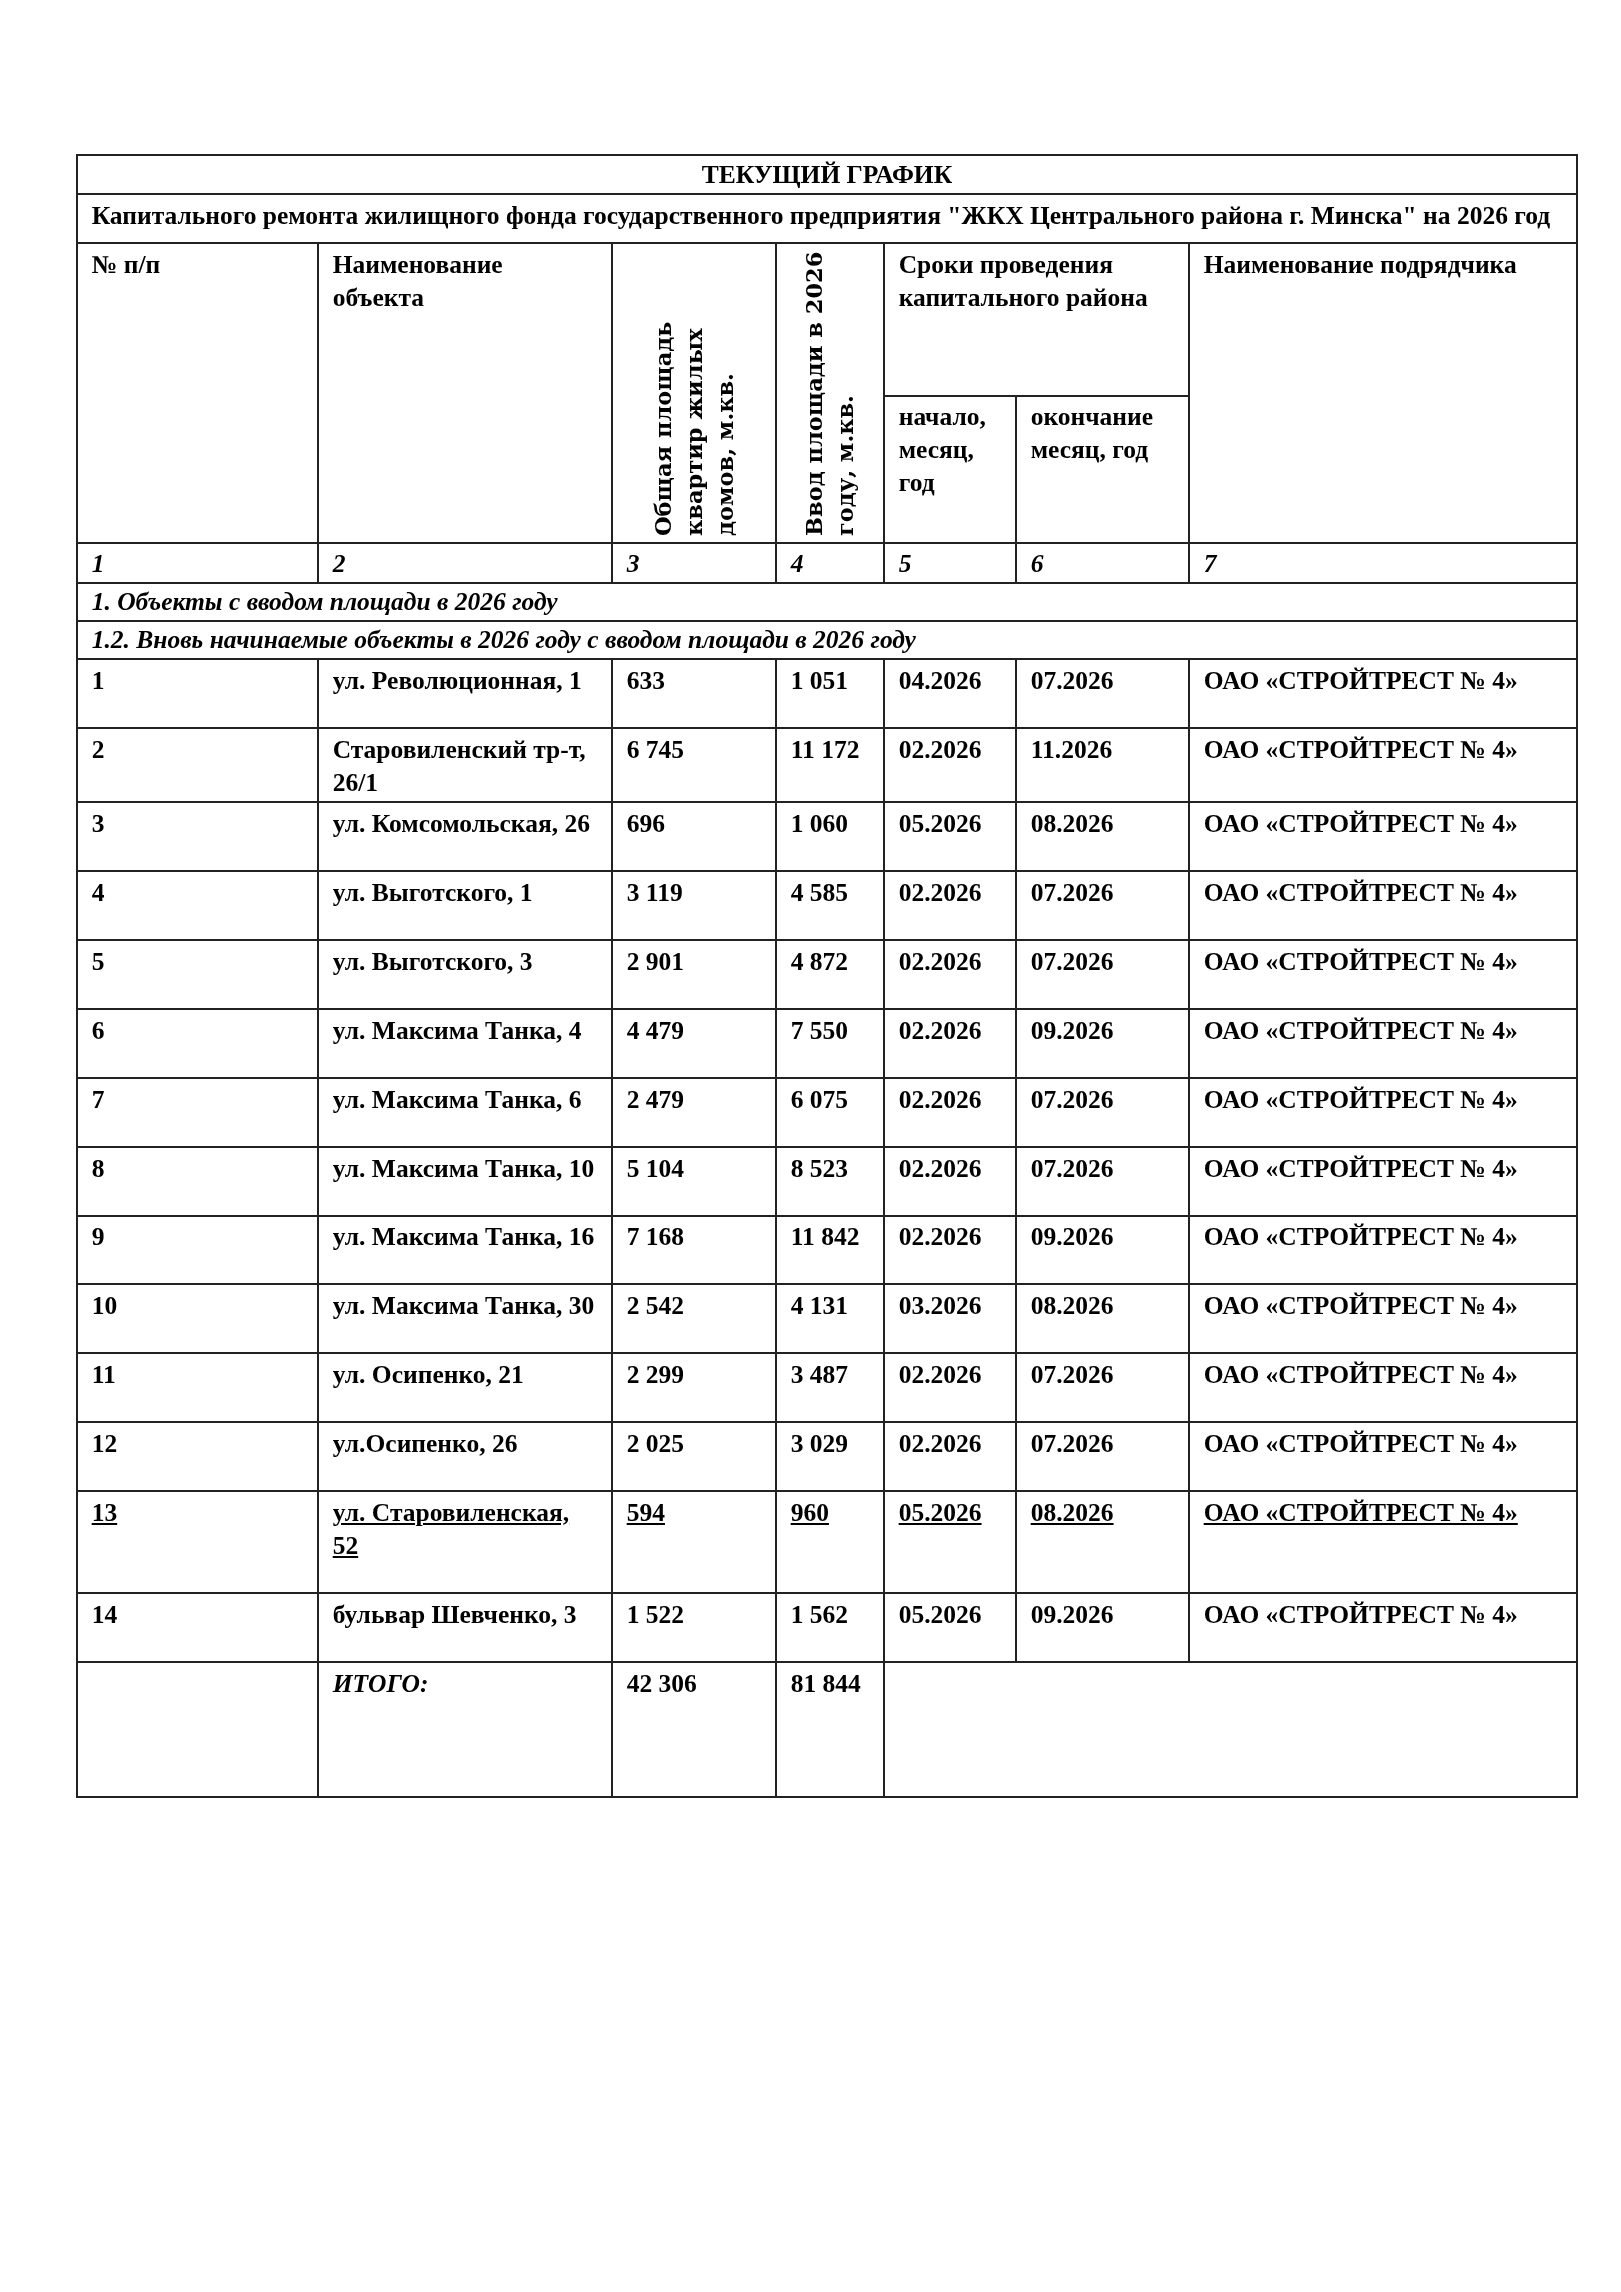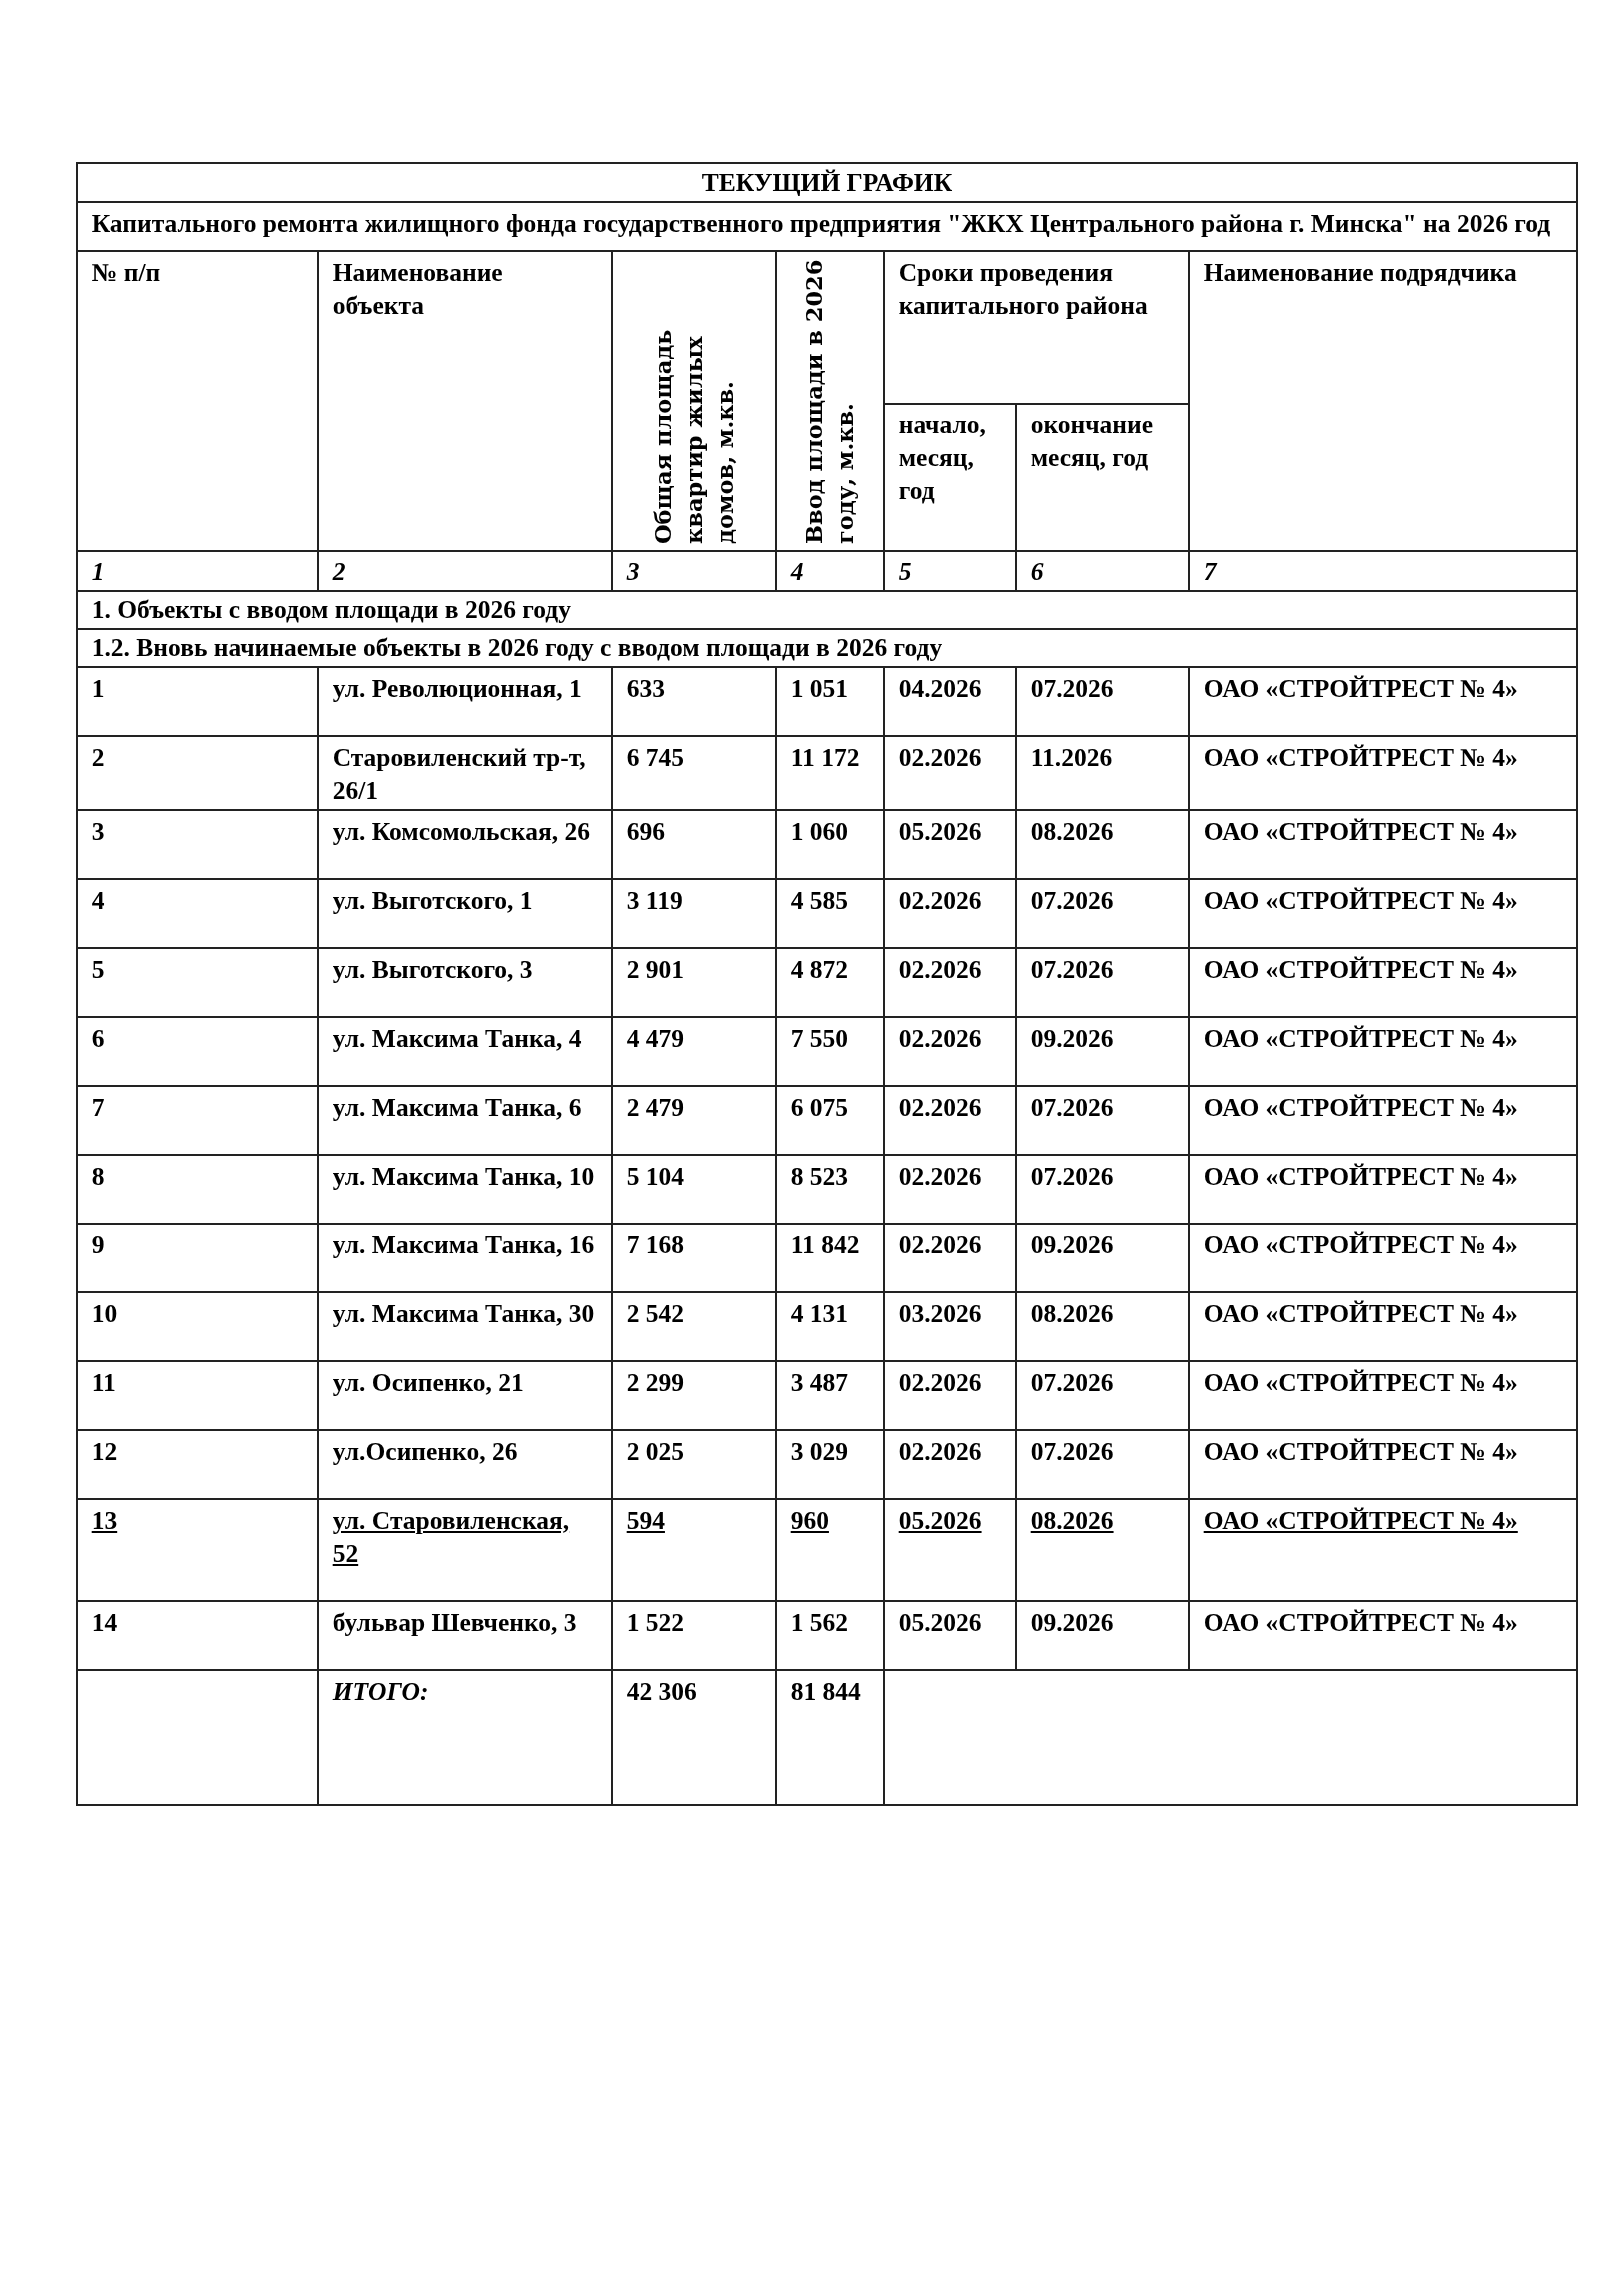--- a/index.html
+++ b/index.html
@@ -1,27 +1,27 @@
 <!DOCTYPE html>
 <html><head>
 <meta charset="utf-8">
 <style>
   html, body { margin: 0; padding: 0; background: #ffffff; }
   body { width: 1621px; height: 2293px; position: relative; font-family: "Liberation Serif", "DejaVu Serif", serif; color: #000; }
-  .page { position: absolute; left: 76px; top: 162px; width: 1328px; }
+  .page { position: absolute; left: 76px; top: 154px; width: 1328px; }
   table.grid { border-collapse: collapse; width: 1500px; table-layout: fixed; }
   table.grid td { border: 2px solid #222; vertical-align: top; padding: 3.9px 13.7px 2px 13.7px; font-weight: bold; font-size: 25.5px; line-height: 33px; }
   .title-cell { text-align: center; font-size: 26.5px; line-height: 35px; padding-top: 2px !important; padding-bottom: 2px !important; }
   .subtitle-cell { font-size: 25.5px; line-height: 34px; padding-bottom: 9.8px !important; }
   .hdr { height: 147px; }
   .hdr2 { height: 147px; }
   .rot-cell { position: relative; padding: 0 !important; }
   .rot { position: absolute; bottom: 5.9px; left: 50%; writing-mode: vertical-rl; transform: translateX(-50%) rotate(180deg); font-size: 25.5px; line-height: 31px; white-space: normal; max-height: 304px; text-align: left; font-family: "DejaVu Serif", serif; font-size: 22.5px; }
   .colnum td { font-style: italic; height: 33px; font-weight: normal; }
-  .section td { height: 33px; padding-top: 1px !important; }
+  .section td { font-style: italic; height: 33px; padding-top: 1px !important; }
   .datarow td { height: 61px; }
   .tall td { height: 94px; text-decoration: underline; }
   .total td { height: 127px; }
   .italic { font-style: italic; }
 </style>
 </head>
 <body>
 
 <div class="page">
   <table class="grid">

